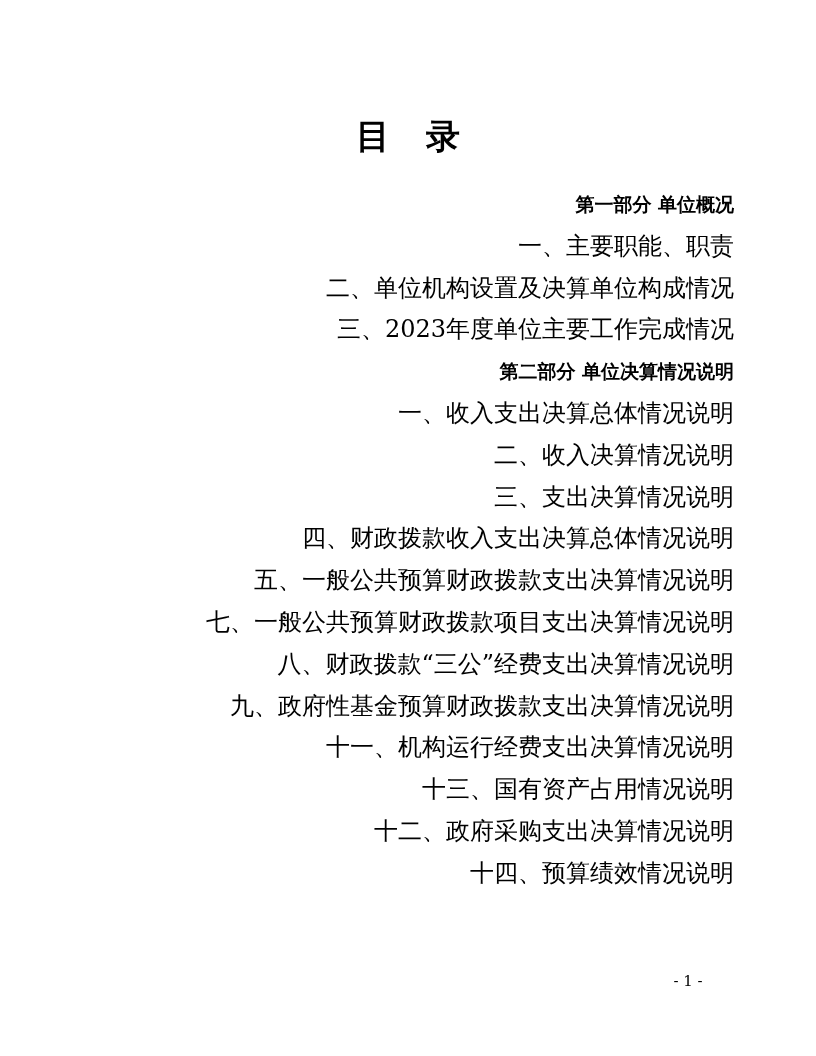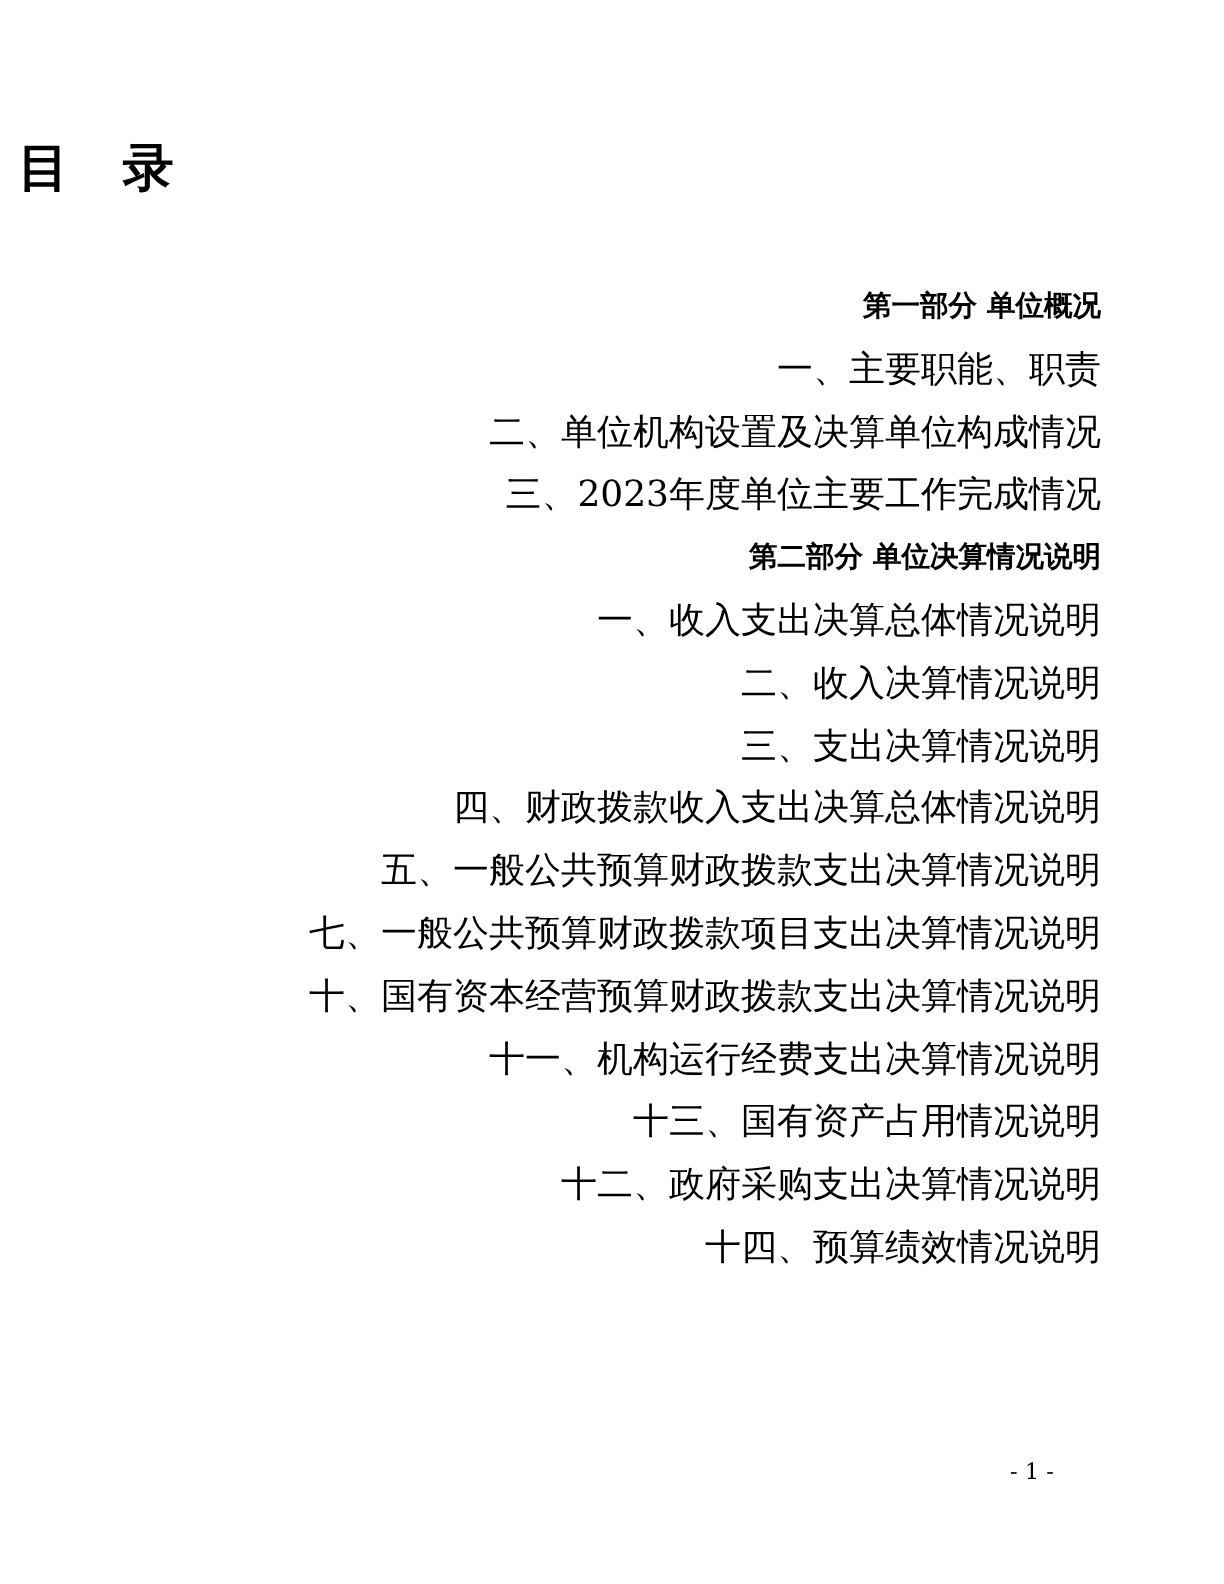--- a/index.html
+++ b/index.html
@@ -18,26 +18,27 @@
   .page {
     position: absolute;
     left: 0;
     top: 0;
     width: 816px;
     height: 1056px;
     box-sizing: border-box;
     padding: 0;
   }
   .doc-title {
+    text-align: center;
     font-family: "DejaVu Sans", "Liberation Sans", sans-serif;
     font-weight: bold;
     font-size: 34px;
     letter-spacing: 12px;
     margin: 0;
-    padding-top: 92px;
+    padding-top: 116px;
     padding-left: 12px;
     line-height: 1.2;
   }
   .toc {
     margin: 16px;
     padding: 0;
     list-style: none;
     position: absolute;
     left: 118px;
     top: 168px;
@@ -79,21 +80,22 @@
     <li class="toc-item">一、主要职能、职责</li>
     <li class="toc-item">二、单位机构设置及决算单位构成情况</li>
     <li class="toc-item">三、2023年度单位主要工作完成情况</li>
     <li class="toc-item part">第二部分  单位决算情况说明</li>
     <li class="toc-item">一、收入支出决算总体情况说明</li>
     <li class="toc-item">二、收入决算情况说明</li>
     <li class="toc-item">三、支出决算情况说明</li>
     <li class="toc-item">四、财政拨款收入支出决算总体情况说明</li>
     <li class="toc-item">五、一般公共预算财政拨款支出决算情况说明</li>
     <li class="toc-item">七、一般公共预算财政拨款项目支出决算情况说明</li>
-    <li class="toc-item">十、国有资本经营预算财政拨款支出决算情况说明</li>
+    <li class="toc-item">八、财政拨款“三公”经费支出决算情况说明</li>
+    <li class="toc-item">九、政府性基金预算财政拨款支出决算情况说明</li>
     <li class="toc-item">十一、机构运行经费支出决算情况说明</li>
     <li class="toc-item">十三、国有资产占用情况说明</li>
     <li class="toc-item">十二、政府采购支出决算情况说明</li>
     <li class="toc-item">十四、预算绩效情况说明</li>
   </ul>
 
   <div class="page-number">- 1 -</div>
 
 </div>
 

